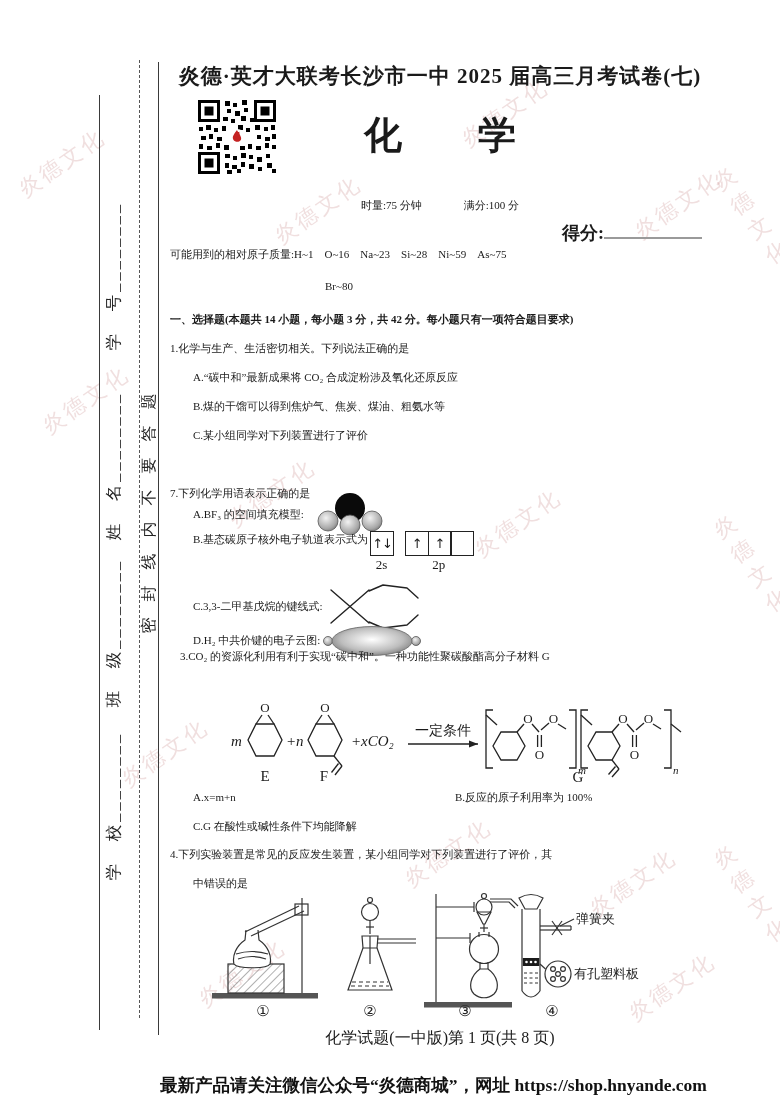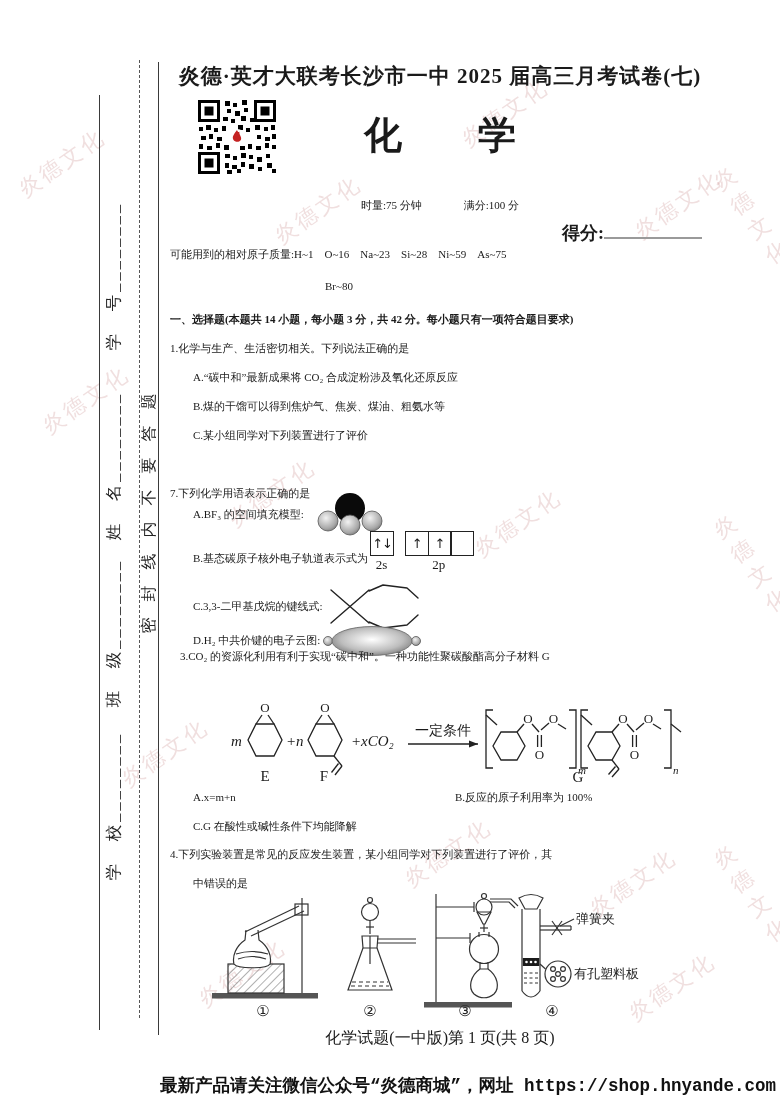--- a/index.html
+++ b/index.html
@@ -30,21 +30,21 @@
   .orb{display:inline-flex;align-items:flex-start;margin-left:2px;}
   .ocol{display:inline-flex;flex-direction:column;align-items:center;margin-right:12px;}
   .oprow{display:inline-flex;}
   .obox{width:22px;height:23px;border:1.3px solid #222;margin-right:-1.3px;
         display:inline-flex;align-items:center;justify-content:center;
         font-size:13px;font-family:"DejaVu Sans",sans-serif;letter-spacing:-1px;}
   .olab{font-size:13px;margin-top:1px;font-family:"Liberation Serif",serif;}
   svg text{font-family:"Liberation Serif","DejaVu Serif",serif;}
   .footer{left:170px;top:1028px;width:540px;text-align:center;font-size:16px;}
   .promo{left:160px;top:1073px;font-size:17.5px;font-weight:bold;
-         font-family:Liberation Mono, monospace;color:#111;}
+         font-family:Liberation Serif, serif;color:#111;}
 </style>
 </head>
 <body>
 
 <div class="page">
 
   <span class="wm" style="left:12px;top:148px">炎德文化</span>
   <span class="wm" style="left:455px;top:98px">炎德文化</span>
   <span class="wm" style="left:738px;top:150px">炎德文化</span>
   <span class="wm" style="left:268px;top:195px">炎德文化</span>
@@ -130,21 +130,21 @@
         </radialGradient>
       </defs>
       <circle cx="24" cy="29" r="10" fill="url(#gsph)" stroke="#555" stroke-width="0.8"></circle>
       <circle cx="68" cy="29" r="10" fill="url(#gsph)" stroke="#555" stroke-width="0.8"></circle>
       <circle cx="46" cy="16" r="15" fill="#0a0a0a"></circle>
       <circle cx="46" cy="33" r="10" fill="url(#gsph)" stroke="#555" stroke-width="0.8"></circle>
     </svg>
   </div>
 
   <div class="row" style="left:193px;top:531px;align-items:flex-start">
-    <span class="t" style="margin-top:21px">B.基态碳原子核外电子轨道表示式为</span>
+    <span class="t" style="margin-top:2px">B.基态碳原子核外电子轨道表示式为</span>
     <span class="orb">
       <span class="ocol">
         <span class="obox">↑↓</span>
         <span class="olab">2s</span>
       </span>
       <span class="ocol">
         <span class="oprow">
           <span class="obox">↑</span>
           <span class="obox">↑</span>
           <span class="obox"></span>

